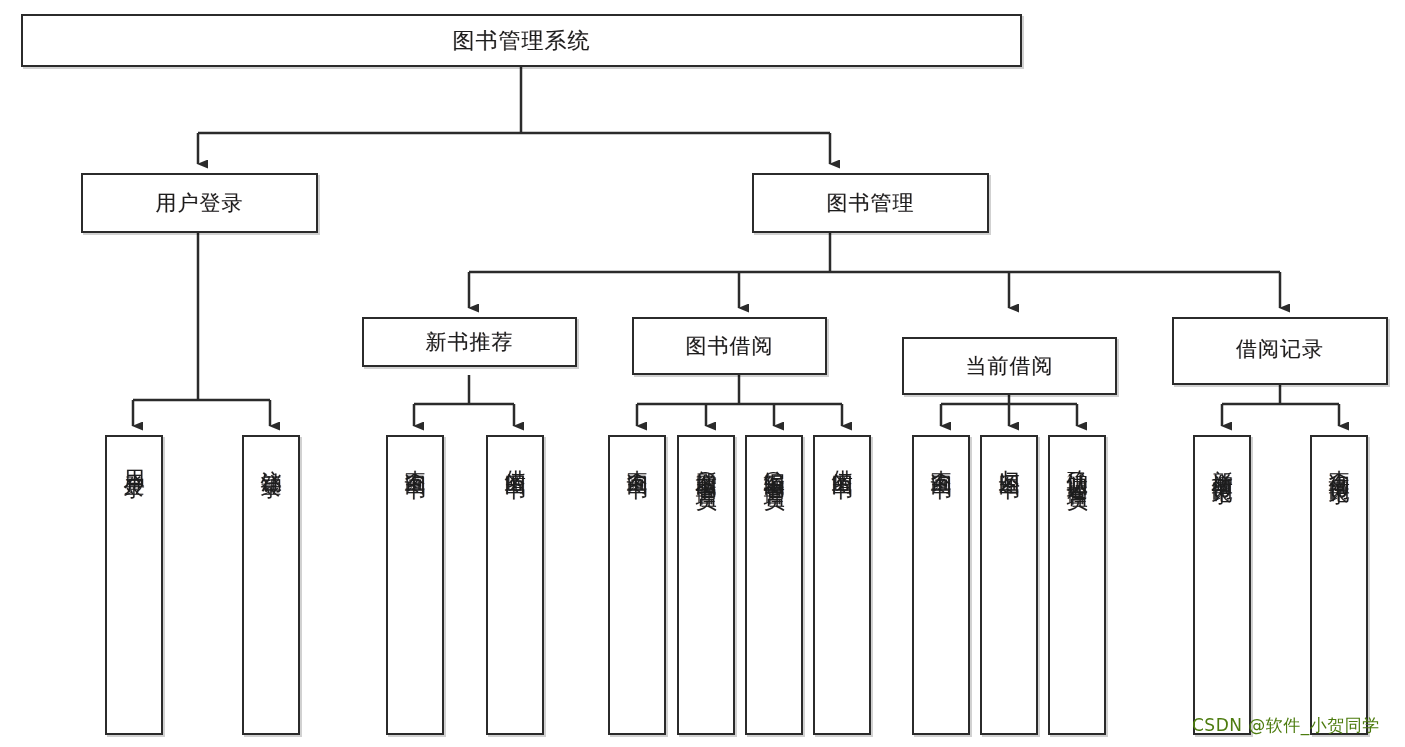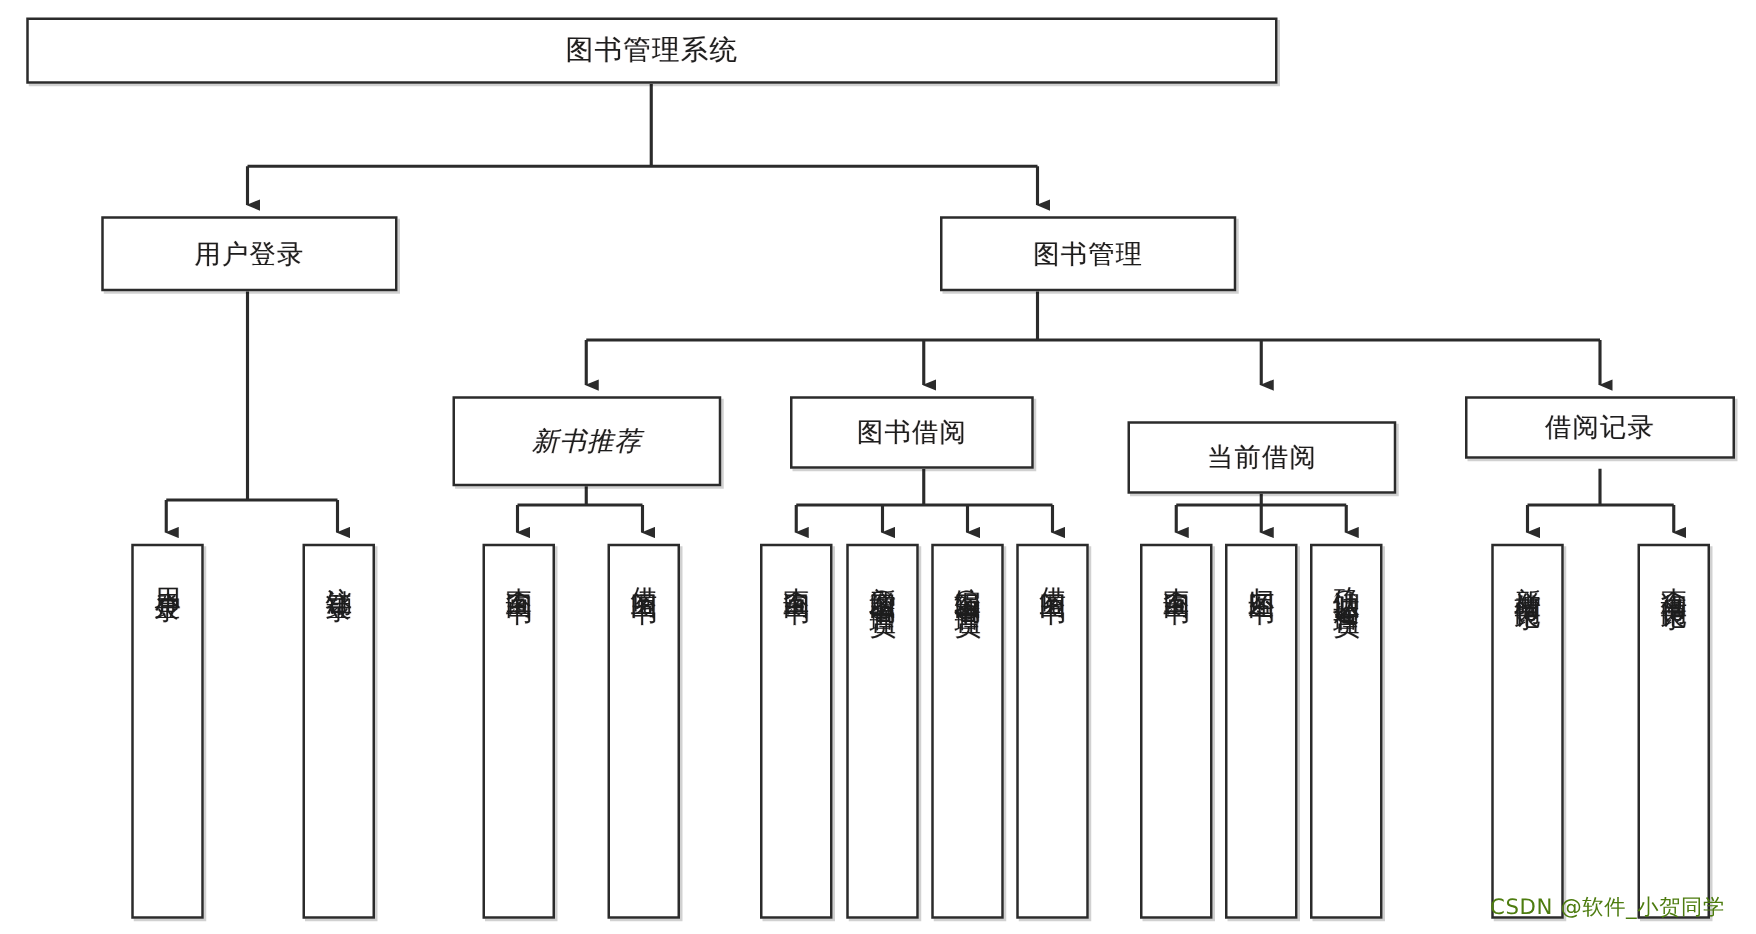--- a/index.html
+++ b/index.html
@@ -124,33 +124,33 @@
   </div>
 
   <div class="node" style="left:81px;top:173px;width:237px;height:60px;">
     <span class="label">用户登录</span>
   </div>
 
   <div class="node" style="left:711px;top:173px;width:237px;height:60px;margin-left:41px;">
     <span class="label">图书管理</span>
   </div>
 
-  <div class="node" style="left:362px;top:317px;width:215px;height:72px;font-style:italic;">
+  <div class="node" style="left:362px;top:317px;width:215px;height:50px;">
     <span class="label">新书推荐</span>
   </div>
 
   <div class="node" style="left:632px;top:317px;width:195px;height:58px;">
     <span class="label">图书借阅</span>
   </div>
 
   <div class="node" style="left:902px;top:317px;width:215px;height:58px;margin-top:20px;">
     <span class="label">当前借阅</span>
   </div>
 
-  <div class="node" style="left:1172px;top:317px;width:216px;height:50px;">
+  <div class="node" style="left:1172px;top:317px;width:216px;height:68px;font-family:Liberation Mono, monospace;">
     <span class="label">借阅记录</span>
   </div>
 
   <div class="node leaf" style="left:105px;top:435px;width:58px;height:300px;">
     <span class="label">用户登录</span>
   </div>
   <div class="node leaf" style="left:242px;top:435px;width:58px;height:300px;">
     <span class="label">注销登录</span>
   </div>
 

